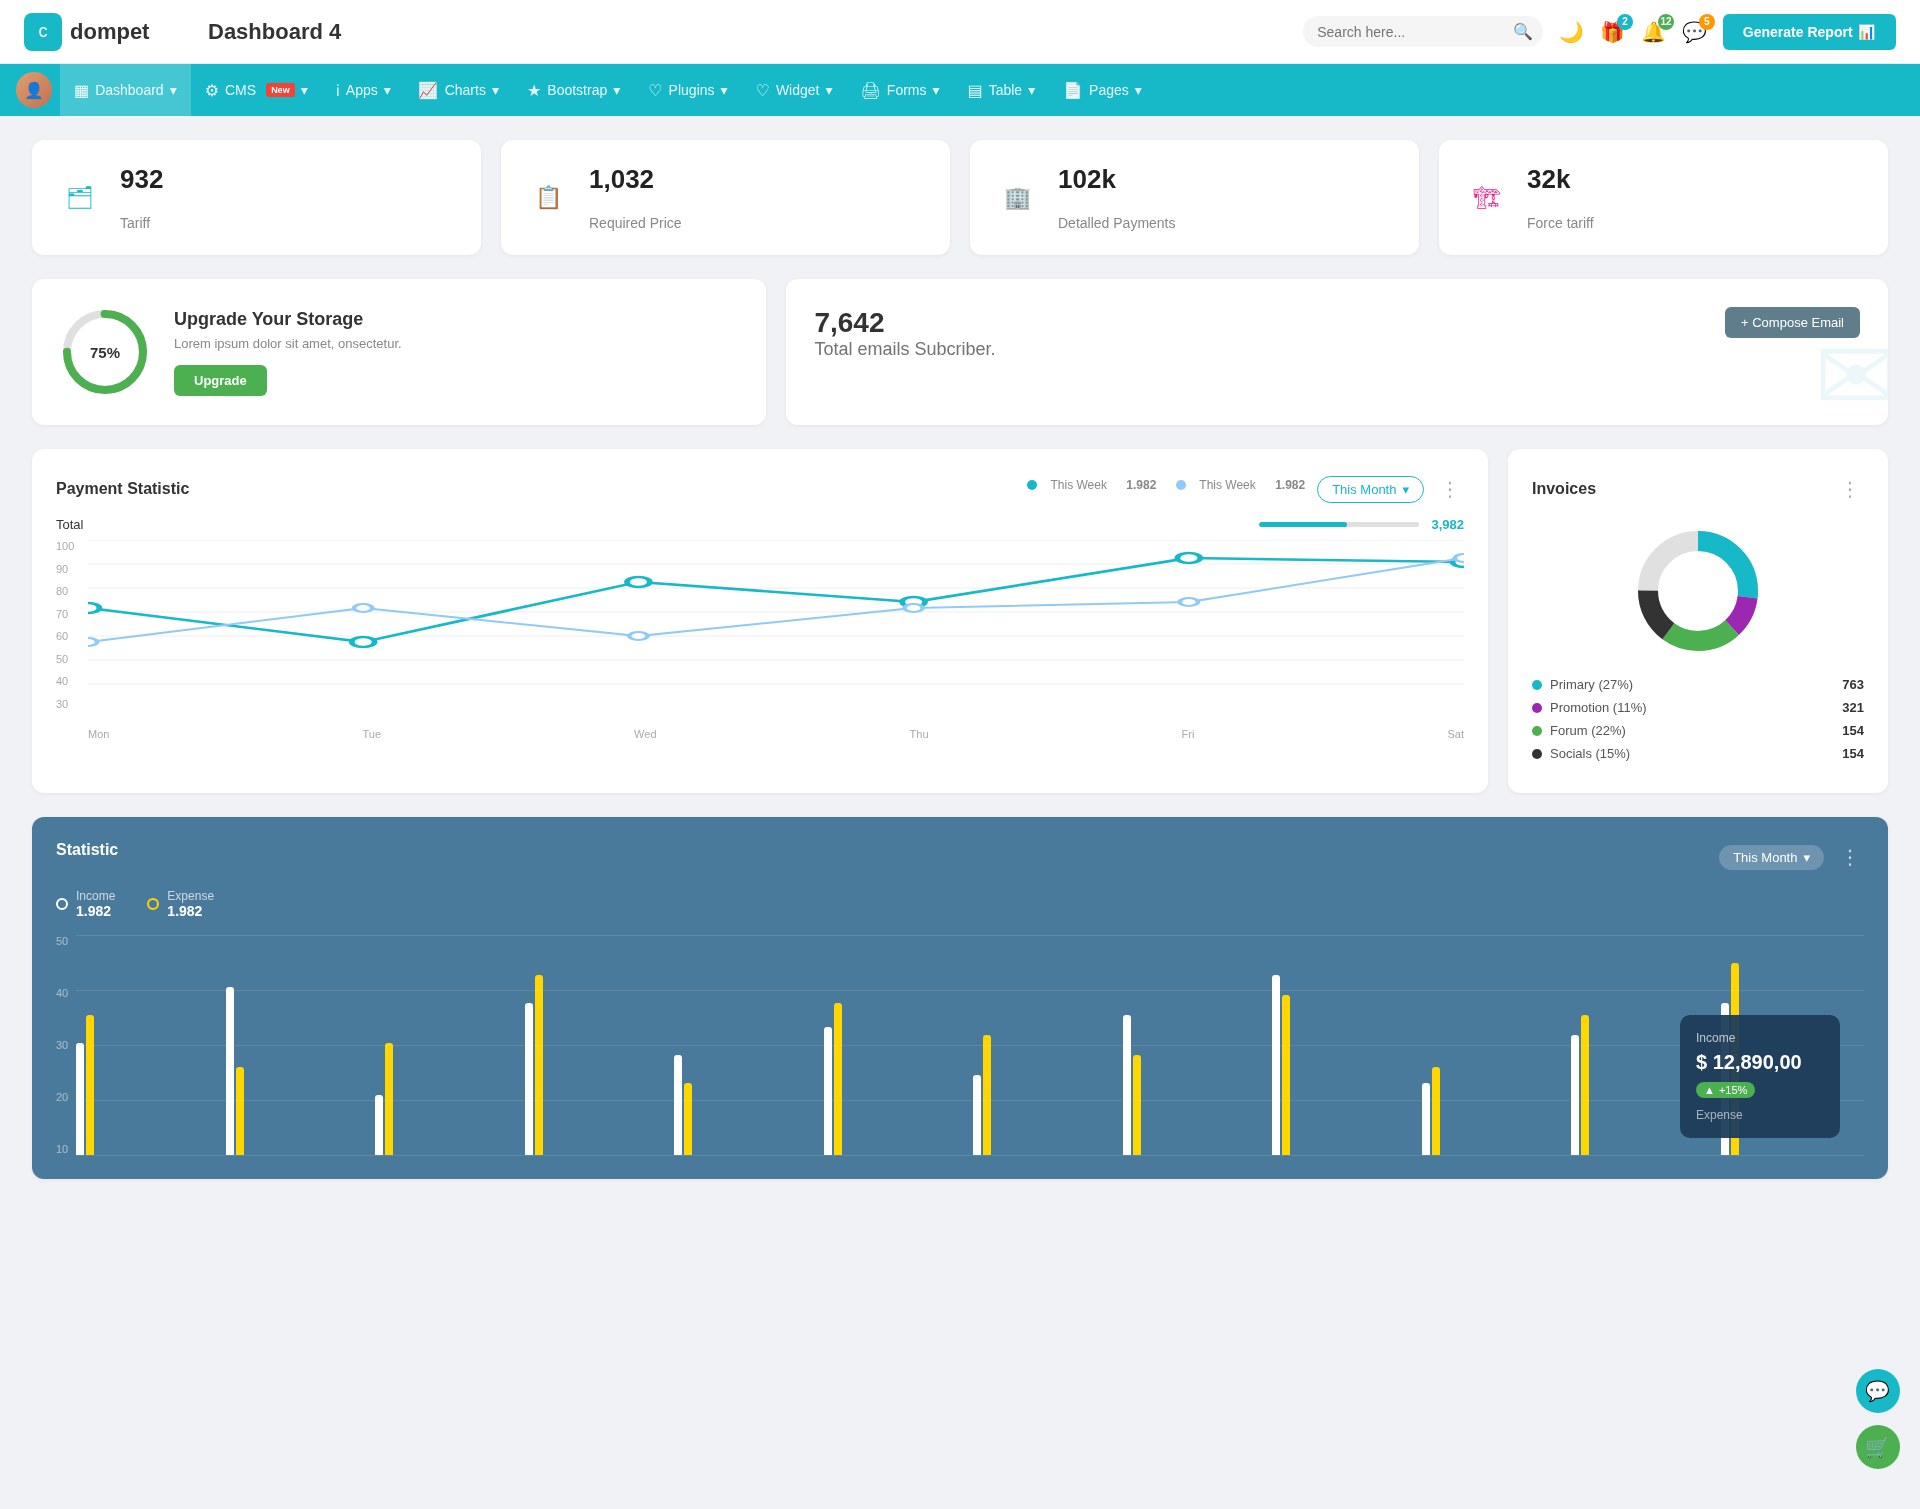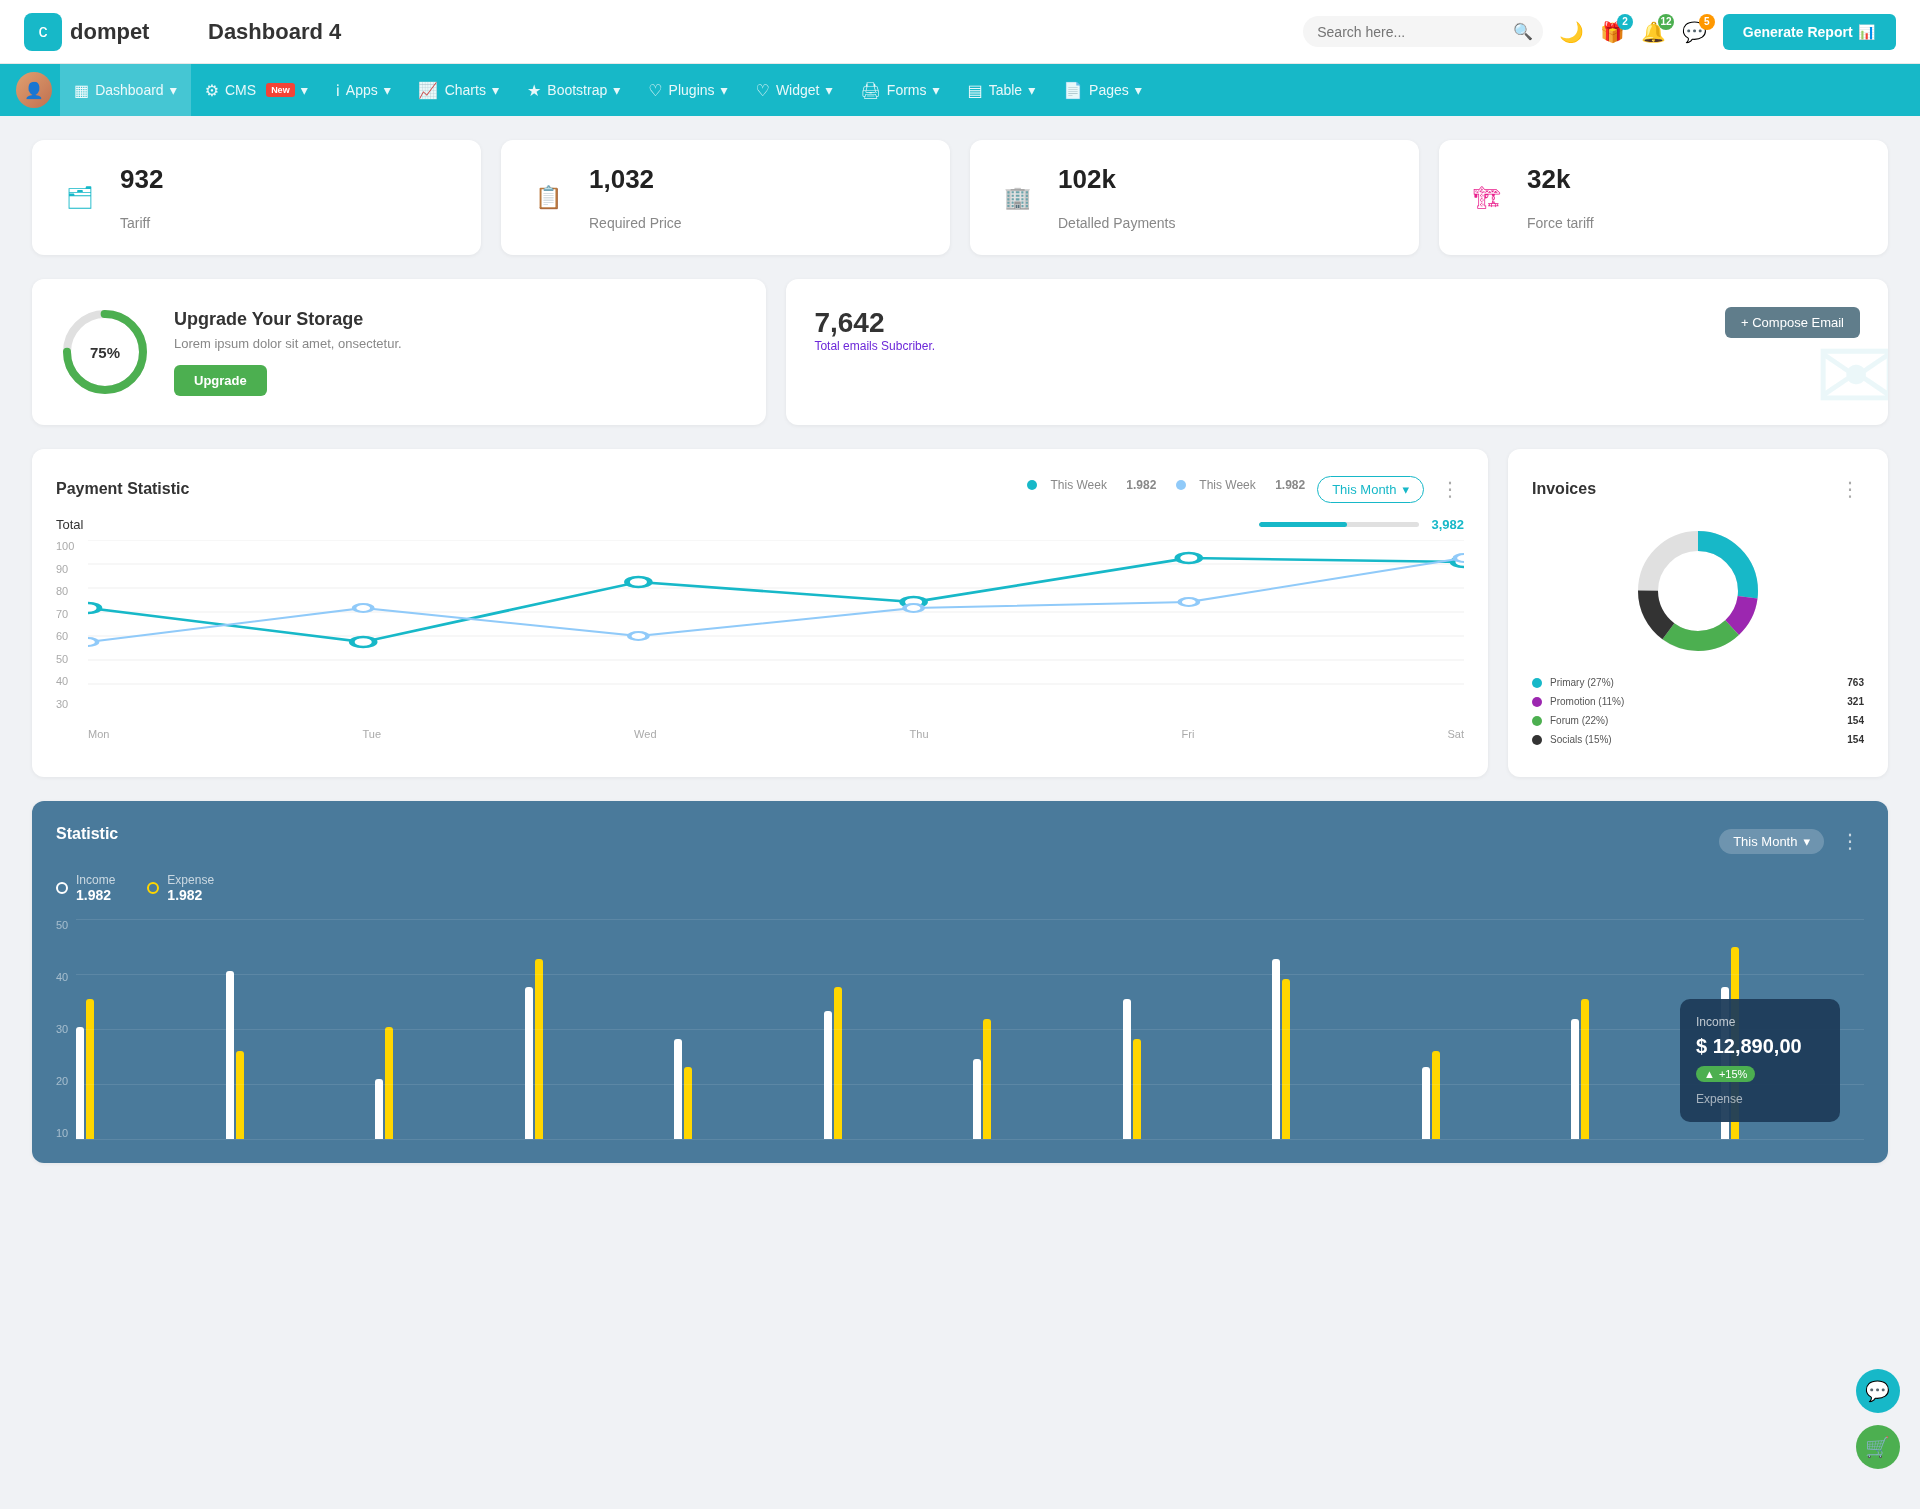--- a/index.html
+++ b/index.html
@@ -71,21 +71,21 @@
     .circle-label { position: absolute; top: 50%; left: 50%; transform: translate(-50%,-50%);
       font-size: 15px; font-weight: 700; color: #333; }
     .storage-info h3 { font-size: 18px; font-weight: 700; margin-bottom: 6px; }
     .storage-info p { font-size: 13px; color: #888; margin-bottom: 14px; }
     .upgrade-btn { background: #4caf50; color: #fff; border: none; border-radius: 6px;
       padding: 8px 20px; font-size: 13px; font-weight: 600; cursor: pointer; }
 
     .email-card { background: #fff; border-radius: 12px; padding: 28px;
       box-shadow: 0 1px 4px rgba(0,0,0,0.06); position: relative; overflow: hidden; }
     .email-count { font-size: 28px; font-weight: 700; color: #333; }
-    .email-subtitle { font-size: 12px; color: #6d28d9; margin-bottom: 8px; }
+    .email-subtitle { font-size: 18px; color: #737373; margin-bottom: 8px; }
     .email-desc { font-size: 13px; color: #888; max-width: 480px; }
     .compose-btn { position: absolute; top: 28px; right: 28px; background: #607d8b; color: #fff;
       border: none; border-radius: 6px; padding: 8px 16px; font-size: 13px; cursor: pointer; }
     .email-bg-icon { position: absolute; right: -10px; bottom: -10px; font-size: 100px;
       color: #e3f4f7; opacity: 0.7; }
 
     
     .row3 { display: grid; grid-template-columns: 1fr 380px; gap: 20px; margin-bottom: 24px; }
     .payment-card { background: #fff; border-radius: 12px; padding: 24px;
       box-shadow: 0 1px 4px rgba(0,0,0,0.06); }
@@ -107,21 +107,21 @@
     .chart-canvas { position: absolute; left: 32px; right: 0; top: 0; bottom: 30px; }
     .chart-labels-x { position: absolute; left: 32px; right: 0; bottom: 0; display: flex;
       justify-content: space-between; font-size: 11px; color: #aaa; }
 
     
     .invoices-card { background: #fff; border-radius: 12px; padding: 24px;
       box-shadow: 0 1px 4px rgba(0,0,0,0.06); }
     .invoices-header { display: flex; align-items: center; justify-content: space-between; margin-bottom: 16px; }
     .invoices-title { font-size: 16px; font-weight: 700; }
     .donut-wrap { display: flex; justify-content: center; margin-bottom: 16px; }
-    .inv-legend { font-size: 10px; }
+    .inv-legend { font-size: 13px; }
     .inv-legend-item { display: flex; align-items: center; justify-content: space-between;
       margin-bottom: 8px; }
     .inv-dot { width: 10px; height: 10px; border-radius: 50%; margin-right: 8px; flex-shrink: 0; }
     .inv-name { flex: 1; color: #555; }
     .inv-count { font-weight: 600; color: #333; }
 
     
     .statistic-card { background: #4a7a9b; border-radius: 12px; padding: 24px;
       box-shadow: 0 1px 4px rgba(0,0,0,0.06); color: #fff; position: relative; overflow: hidden; }
     .stat-header { display: flex; justify-content: space-between; margin-bottom: 16px; }

